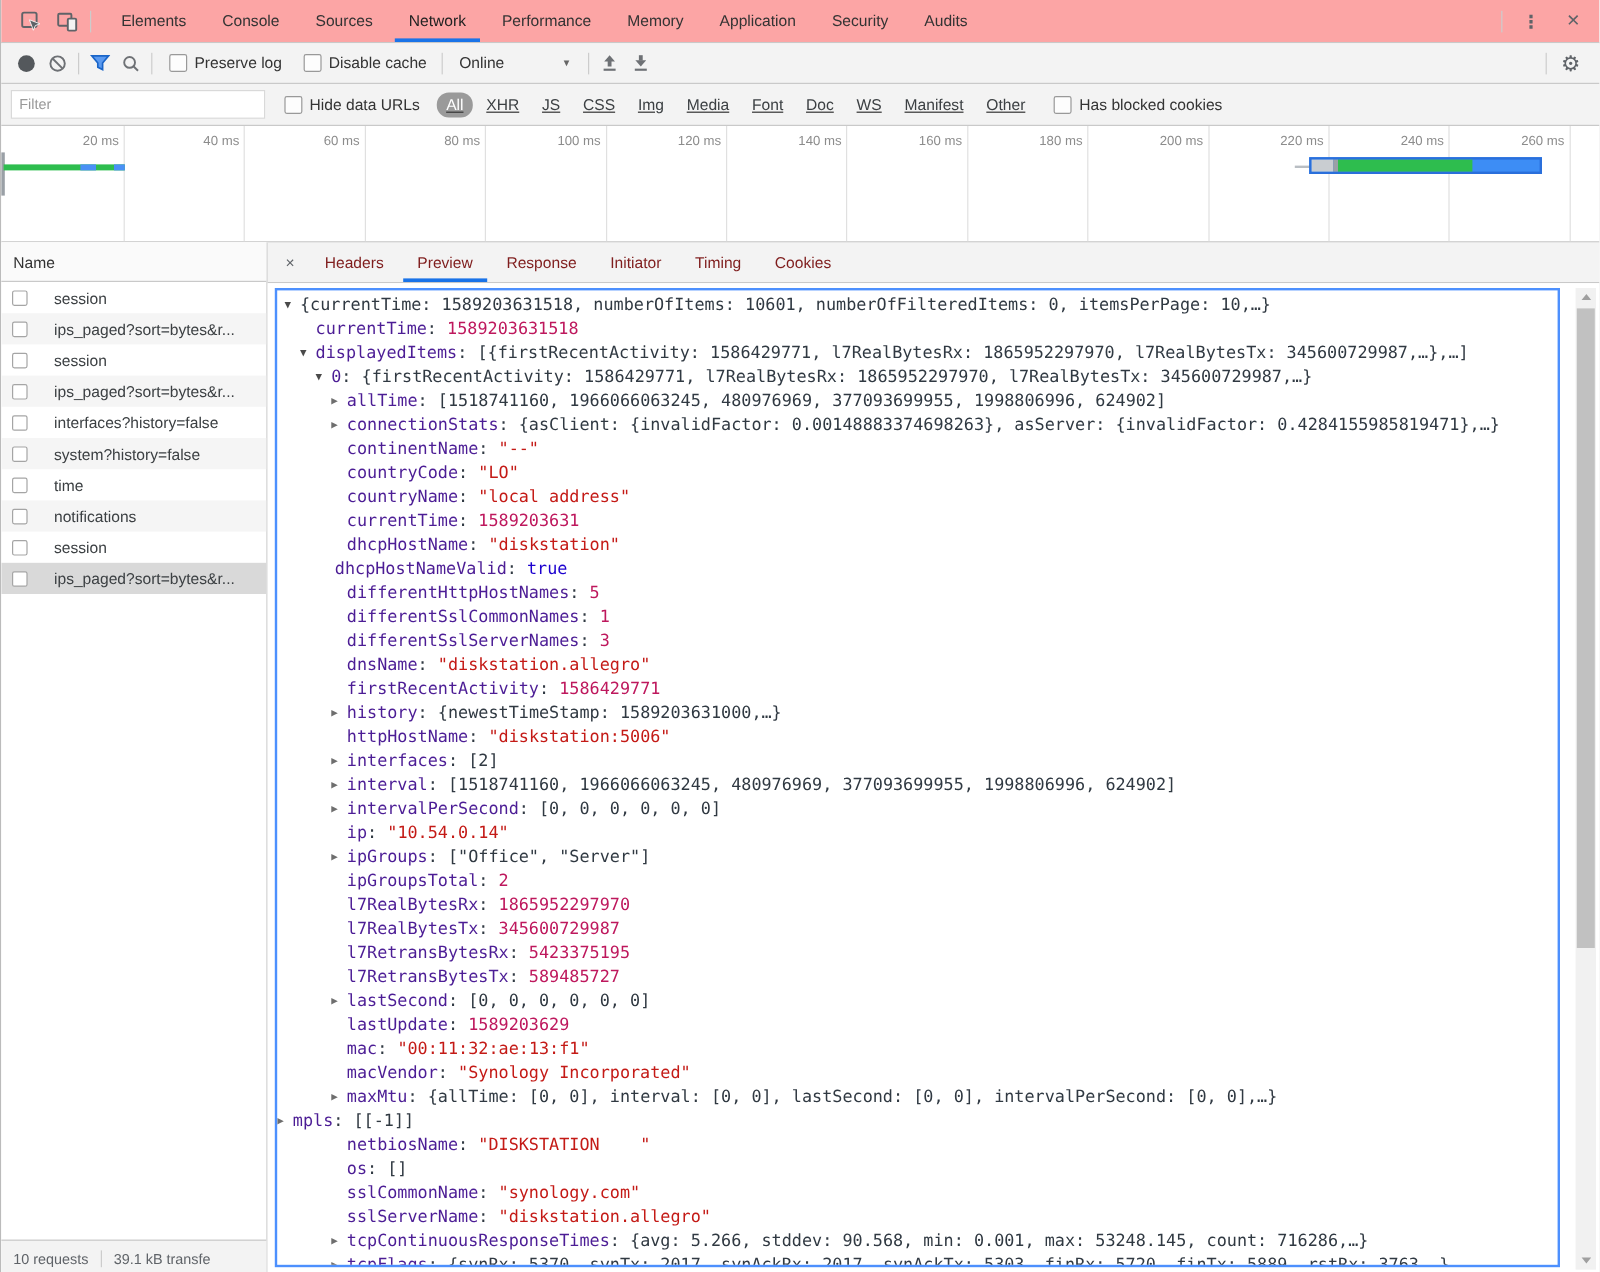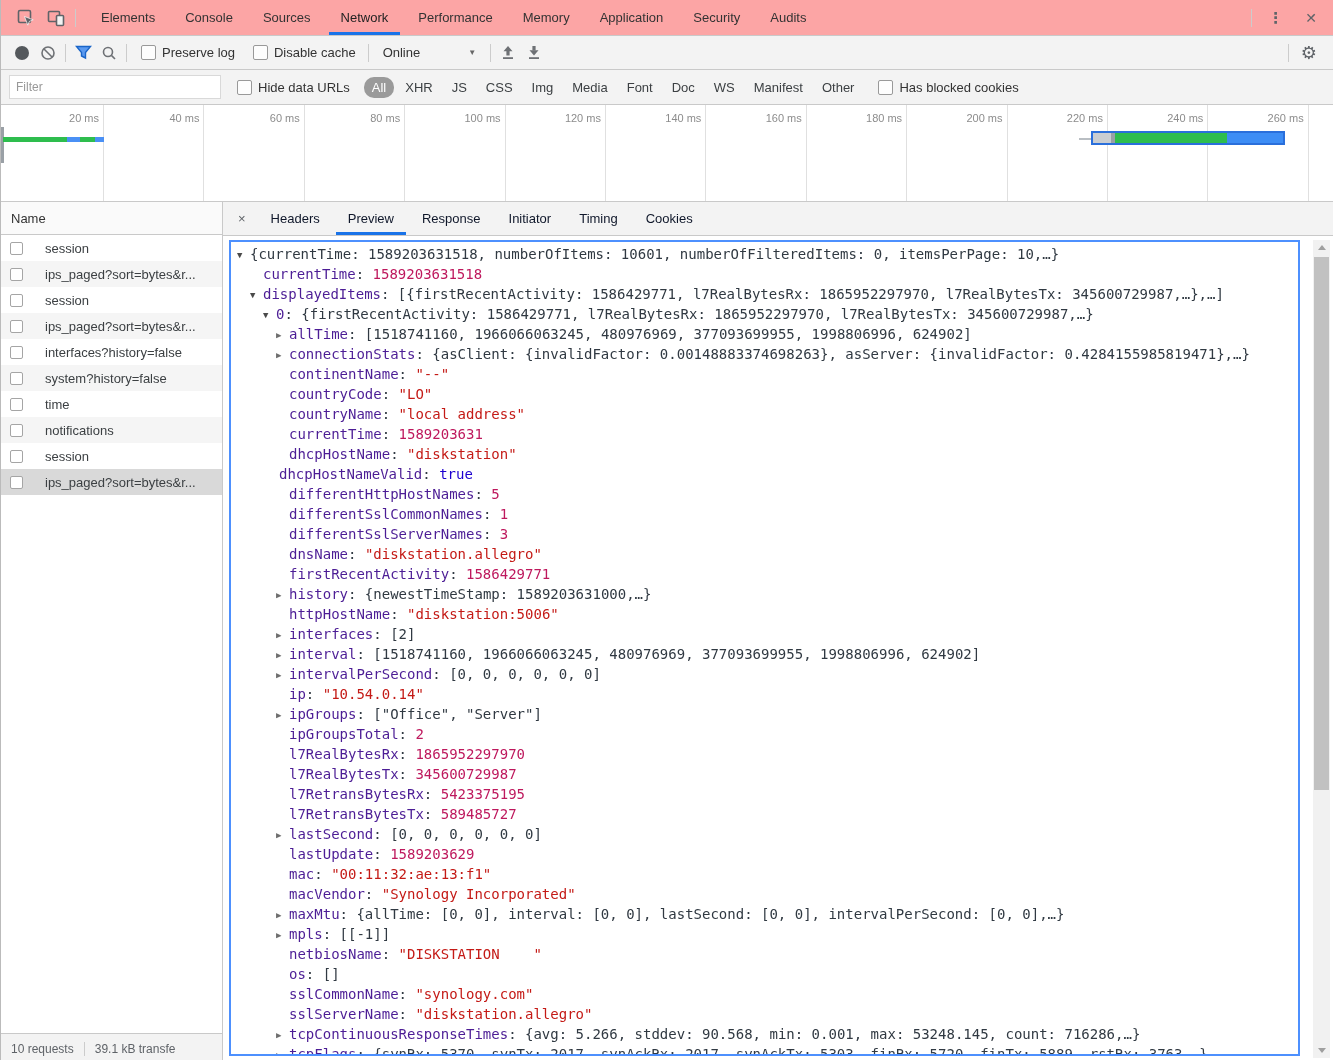--- a/index.html
+++ b/index.html
@@ -29,21 +29,21 @@
   .throttle{display:flex;align-items:center;padding:0 10px;color:#333;}
   .caret{font-size:8px;color:#666;margin-left:48px;}
   .toolbar-right{margin-left:auto;display:flex;align-items:center;}
   .gear{font-size:18px;color:#5f6368;padding:0 8px;line-height:1;}
 
   
   .filterbar{height:34px;background:#f3f3f3;border-bottom:1px solid #c9c9c9;display:flex;align-items:center;padding:0 8px;}
   .filter-input{width:198px;height:20px;border:1px solid #d9d9d9;background:#fff;color:#333;
     font-family:"Liberation Sans",sans-serif;font-size:12px;padding:1px 6px;outline:none;margin-right:14px;}
   .filter-input::placeholder{color:#999;}
-  .pills{display:flex;align-items:center;gap:3px;margin-left:6px;}
+  .pills{display:flex;align-items:center;gap:3px;margin-left:6px;text-decoration:underline;}
   .pill{padding:3px 8px;border-radius:10px;color:#3c4043;}
   .pill.active{background:#9a9a9a;color:#fff;}
 
   
   .overview{height:97px;border-bottom:1px solid #c9c9c9;position:relative;background:#fff;box-sizing:border-box;}
   .ticks{display:flex;height:100%;}
   .tick{width:100.4px;flex:none;border-right:1px solid #e0e0e0;font-size:11px;color:#8c8c8c;
     text-align:right;padding:7px 4px 0 0;box-sizing:border-box;}
   .tick.first{width:103px;}
   .ov-handle{position:absolute;left:0;top:22px;width:3px;height:36px;background:#9aa0a6;}
@@ -69,21 +69,21 @@
   .req-icon{width:13px;height:13px;border:1px solid #a5a5a5;border-radius:2px;background:#fff;flex:none;box-sizing:border-box;}
   .req-label{overflow:hidden;text-overflow:clip;}
   .statusbar{position:absolute;bottom:0;left:0;right:0;height:30px;background:#f3f3f3;border-top:1px solid #c9c9c9;
     display:flex;align-items:center;font-size:12px;color:#5f6368;padding-left:10px;gap:10px;box-sizing:border-box;}
   .sb-div{width:1px;height:14px;background:#ccc;}
 
   
   .detail{flex:1;display:flex;flex-direction:column;background:#fff;min-width:0;}
   .detail-tabs{height:33px;flex:none;background:#f3f3f3;border-bottom:1px solid #c9c9c9;display:flex;align-items:stretch;padding-left:4px;}
   .dt-close{display:flex;align-items:center;padding:0 11px;color:#5f6368;font-size:13px;}
-  .detail-tab{padding:0 14px;display:flex;align-items:center;font-size:13px;color:#0f172a;position:relative;}
+  .detail-tab{padding:0 14px;display:flex;align-items:center;font-size:13px;color:#7f1d1d;position:relative;}
   .detail-tab.active::after{content:'';position:absolute;left:2px;right:2px;bottom:0;height:3px;background:#1a73e8;}
   .detail-content{flex:1;position:relative;background:#fff;}
   .preview-box{position:absolute;left:6px;top:4px;right:33px;bottom:7px;border:2px solid #4d90fe;overflow:hidden;
     padding-top:2px;box-sizing:border-box;background:#fff;}
   .tree-line{height:20px;line-height:20px;white-space:pre;font-family:"DejaVu Sans Mono","Liberation Mono",monospace;
     font-size:14px;color:#303942;}
   .arrow{display:inline-block;width:13px;font-size:9px;color:#6e6e6e;vertical-align:1px;}
   .arrow.e{color:#4a4a4a;}
   .s-key{color:#4c1d95;}
   .s-num{color:#be185d;}
@@ -335,21 +335,21 @@
               <div class="tree-line" style="padding-left: 45px;"><span class="arrow"></span><span class="s-key">ipGroupsTotal</span><span class="s-p">: </span><span class="s-num">2</span></div>
               <div class="tree-line" style="padding-left: 45px;"><span class="arrow"></span><span class="s-key">l7RealBytesRx</span><span class="s-p">: </span><span class="s-num">1865952297970</span></div>
               <div class="tree-line" style="padding-left: 45px;"><span class="arrow"></span><span class="s-key">l7RealBytesTx</span><span class="s-p">: </span><span class="s-num">345600729987</span></div>
               <div class="tree-line" style="padding-left: 45px;"><span class="arrow"></span><span class="s-key">l7RetransBytesRx</span><span class="s-p">: </span><span class="s-num">5423375195</span></div>
               <div class="tree-line" style="padding-left: 45px;"><span class="arrow"></span><span class="s-key">l7RetransBytesTx</span><span class="s-p">: </span><span class="s-num">589485727</span></div>
               <div class="tree-line" style="padding-left: 45px;"><span class="arrow">▶</span><span class="s-key">lastSecond</span><span class="s-p">: [0, 0, 0, 0, 0, 0]</span></div>
               <div class="tree-line" style="padding-left: 45px;"><span class="arrow"></span><span class="s-key">lastUpdate</span><span class="s-p">: </span><span class="s-num">1589203629</span></div>
               <div class="tree-line" style="padding-left: 45px;"><span class="arrow"></span><span class="s-key">mac</span><span class="s-p">: </span><span class="s-str">"00:11:32:ae:13:f1"</span></div>
               <div class="tree-line" style="padding-left: 45px;"><span class="arrow"></span><span class="s-key">macVendor</span><span class="s-p">: </span><span class="s-str">"Synology Incorporated"</span></div>
               <div class="tree-line" style="padding-left: 45px;"><span class="arrow">▶</span><span class="s-key">maxMtu</span><span class="s-p">: {allTime: [0, 0], interval: [0, 0], lastSecond: [0, 0], intervalPerSecond: [0, 0],…}</span></div>
-              <div class="tree-line" style="padding-left: 45px;"><span class="arrow">▶</span><span class="s-key">mpls</span><span class="s-p">: [[-1]]</span></div>
+              <div class="tree-line" style=""><span class="arrow">▶</span><span class="s-key">mpls</span><span class="s-p">: [[-1]]</span></div>
               <div class="tree-line" style="padding-left: 45px;"><span class="arrow"></span><span class="s-key">netbiosName</span><span class="s-p">: </span><span class="s-str">"DISKSTATION    "</span></div>
               <div class="tree-line" style="padding-left: 45px;"><span class="arrow"></span><span class="s-key">os</span><span class="s-p">: []</span></div>
               <div class="tree-line" style="padding-left: 45px;"><span class="arrow"></span><span class="s-key">sslCommonName</span><span class="s-p">: </span><span class="s-str">"synology.com"</span></div>
               <div class="tree-line" style="padding-left: 45px;"><span class="arrow"></span><span class="s-key">sslServerName</span><span class="s-p">: </span><span class="s-str">"diskstation.allegro"</span></div>
               <div class="tree-line" style="padding-left: 45px;"><span class="arrow">▶</span><span class="s-key">tcpContinuousResponseTimes</span><span class="s-p">: {avg: 5.266, stddev: 90.568, min: 0.001, max: 53248.145, count: 716286,…}</span></div>
               <div class="tree-line" style="padding-left: 45px;"><span class="arrow">▶</span><span class="s-key">tcpFlags</span><span class="s-p">: {synRx: 5370, synTx: 2017, synAckRx: 2017, synAckTx: 5303, finRx: 5720, finTx: 5889, rstRx: 3763,…}</span></div>
             </div>
         </div>
         <div class="vscroll">
           <div class="vs-up">

